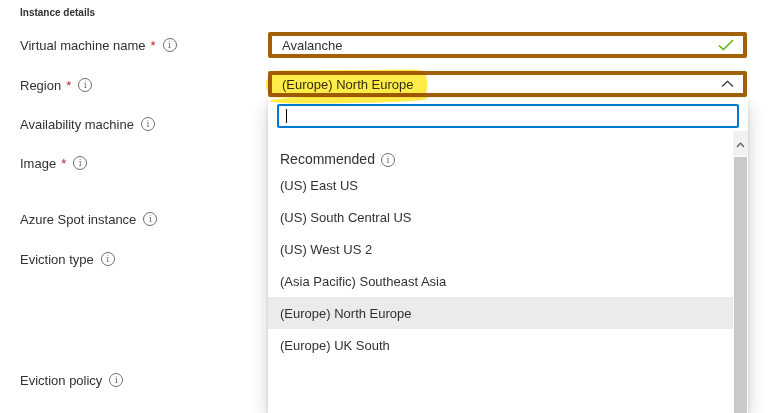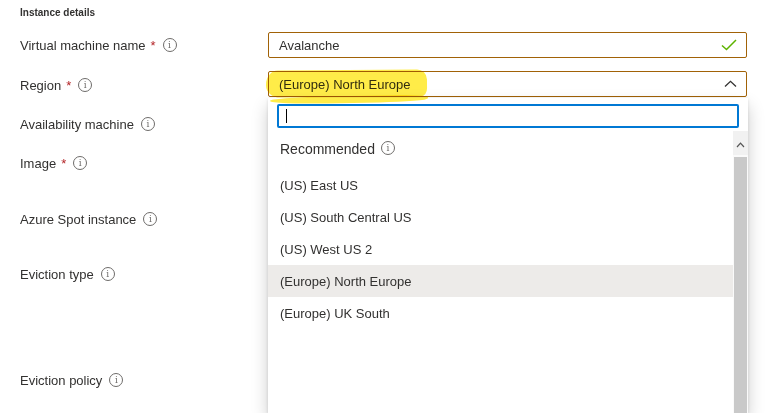--- a/index.html
+++ b/index.html
@@ -28,21 +28,21 @@
     width:14px; height:14px; margin-left:7px;
     border:1px solid #6e6c6a; border-radius:50%;
     display:inline-flex; align-items:center; justify-content:center;
     color:#6e6c6a; font-size:9px; line-height:1;
     font-family:"DejaVu Serif",serif; flex:none;
   }
   .info-icon::after { content:"i"; }
 
   .textfield {
     position:absolute; left:268px; width:479px; height:26px;
-    background:#fff; border:1px solid #a16207; border-radius:2px;
+    background:#fff; border:4px solid #a16207; border-radius:2px;
     display:flex; align-items:center; padding:0 10px;
     font-size:13px; color:#323130;
   }
   .field-icon-right { position:absolute; right:9px; top:50%; transform:translateY(-50%); display:flex; }
 
   
   .hl-main {
     position:absolute; left:266px; top:70px; width:161px; height:27px;
     background:#ffe81a; opacity:.8; mix-blend-mode:multiply;
     border-radius:12px 10px 6px 14px / 14px 10px 8px 12px;
@@ -65,21 +65,21 @@
     border:2px solid #0078d4; border-radius:2px; background:#fff;
   }
   .search-box input {
     width:100%; height:100%; border:none; outline:none;
     padding:0 6px; font-size:13px; font-family:inherit; color:#323130;
   }
   .caret { position:absolute; left:7px; top:3px; width:1px; height:14px; background:#000; }
 
   .group-header {
     position:absolute; left:12px; top:43px; height:26px;
-    display:flex; align-items:flex-start; font-size:14px; color:#323130;
+    display:flex; align-items:flex-end; font-size:14px; color:#323130;
   }
   .group-header .info-icon { margin-left:6px; }
 
   .listbox { position:absolute; left:0; top:71px; width:465px; }
   .option {
     height:32px; display:flex; align-items:center; padding-left:12px;
     font-size:13px; color:#323130; cursor:pointer; white-space:nowrap;
   }
   .option.selected { background:#edebe9; }
 
@@ -114,21 +114,21 @@
 </div>
 <div class="label-row" style="top:155px">
   <span>Image</span>
   <span class="req">*</span>
   <span class="info-icon"></span>
 </div>
 <div class="label-row" style="top:211px">
   <span>Azure Spot instance</span>
   <span class="info-icon"></span>
 </div>
-<div class="label-row" style="top:266px">
+<div class="label-row" style="top:251px">
   <span>Eviction type</span>
   <span class="info-icon"></span>
 </div>
 <div class="label-row" style="top:372px">
   <span>Eviction policy</span>
   <span class="info-icon"></span>
 </div>
 
 <div class="textfield" style="top:32px">
   <span>Avalanche</span>
@@ -159,20 +159,21 @@
 
   <div class="group-header">
     <span>Recommended</span>
     <span class="info-icon"></span>
   </div>
 
   <div class="listbox">
       <div class="option">(US) East US</div>
       <div class="option">(US) South Central US</div>
       <div class="option">(US) West US 2</div>
+      <div class="option">(Asia Pacific) Southeast Asia</div>
       <div class="option selected">(Europe) North Europe</div>
       <div class="option">(Europe) UK South</div>
     </div>
 
   <div class="scrollbar">
     <div class="scroll-btn">
       <span>
         <svg width="9" height="6" viewBox="0 0 9 6">
             <path d="M1 5 L4.5 1.2 L8 5" stroke="#555555" stroke-width="1.2" fill="none"></path>
           </svg>

